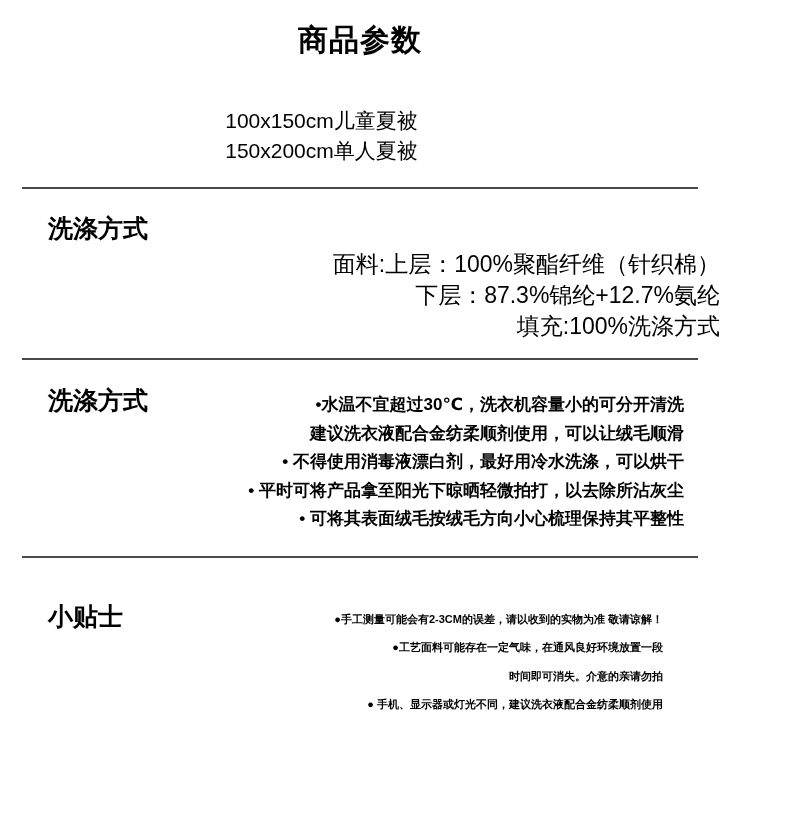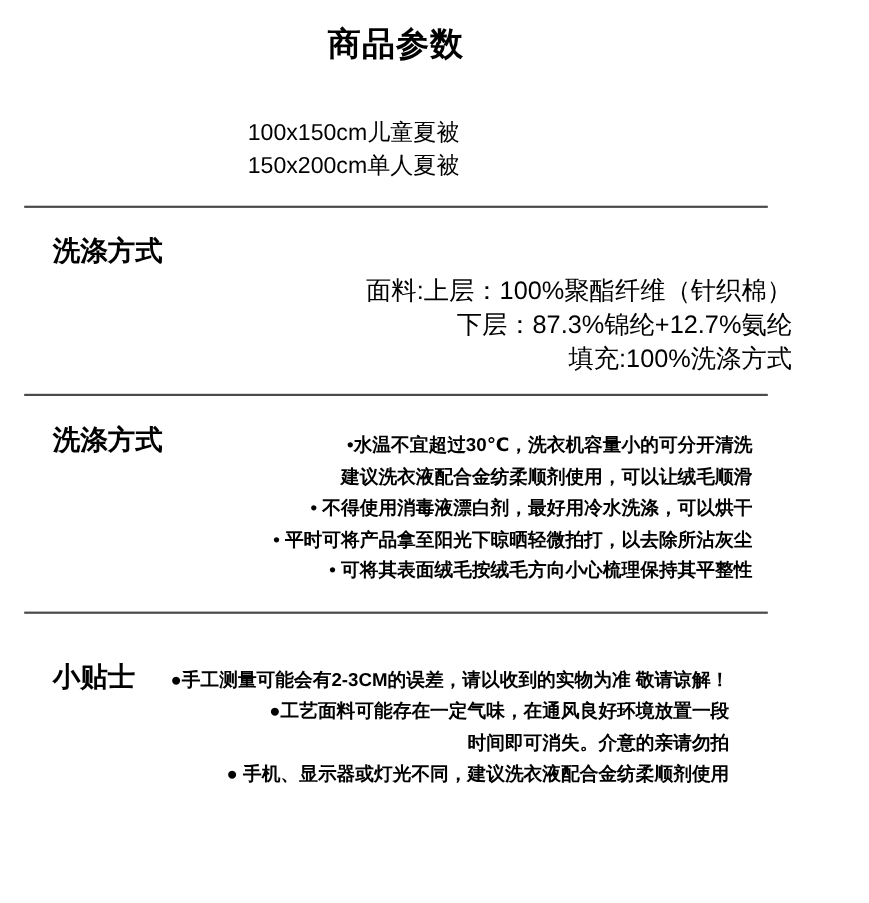--- a/index.html
+++ b/index.html
@@ -73,21 +73,21 @@
     line-height: 28.5px;
   }
   .divider-3 { margin-top: 22px; }
 
   
   .sec-tips { margin-top: 43px; }
   .sec-tips .lines {
     margin-top: 4px;
     padding-right: 57px;
     text-align: right;
-    font-size: 17px;
+    font-size: 11px;
     font-weight: 700;
     line-height: 28.5px;
   }
 
   .line { white-space: nowrap; }
 </style>
 </head>
 <body>
 
 <div class="page">

